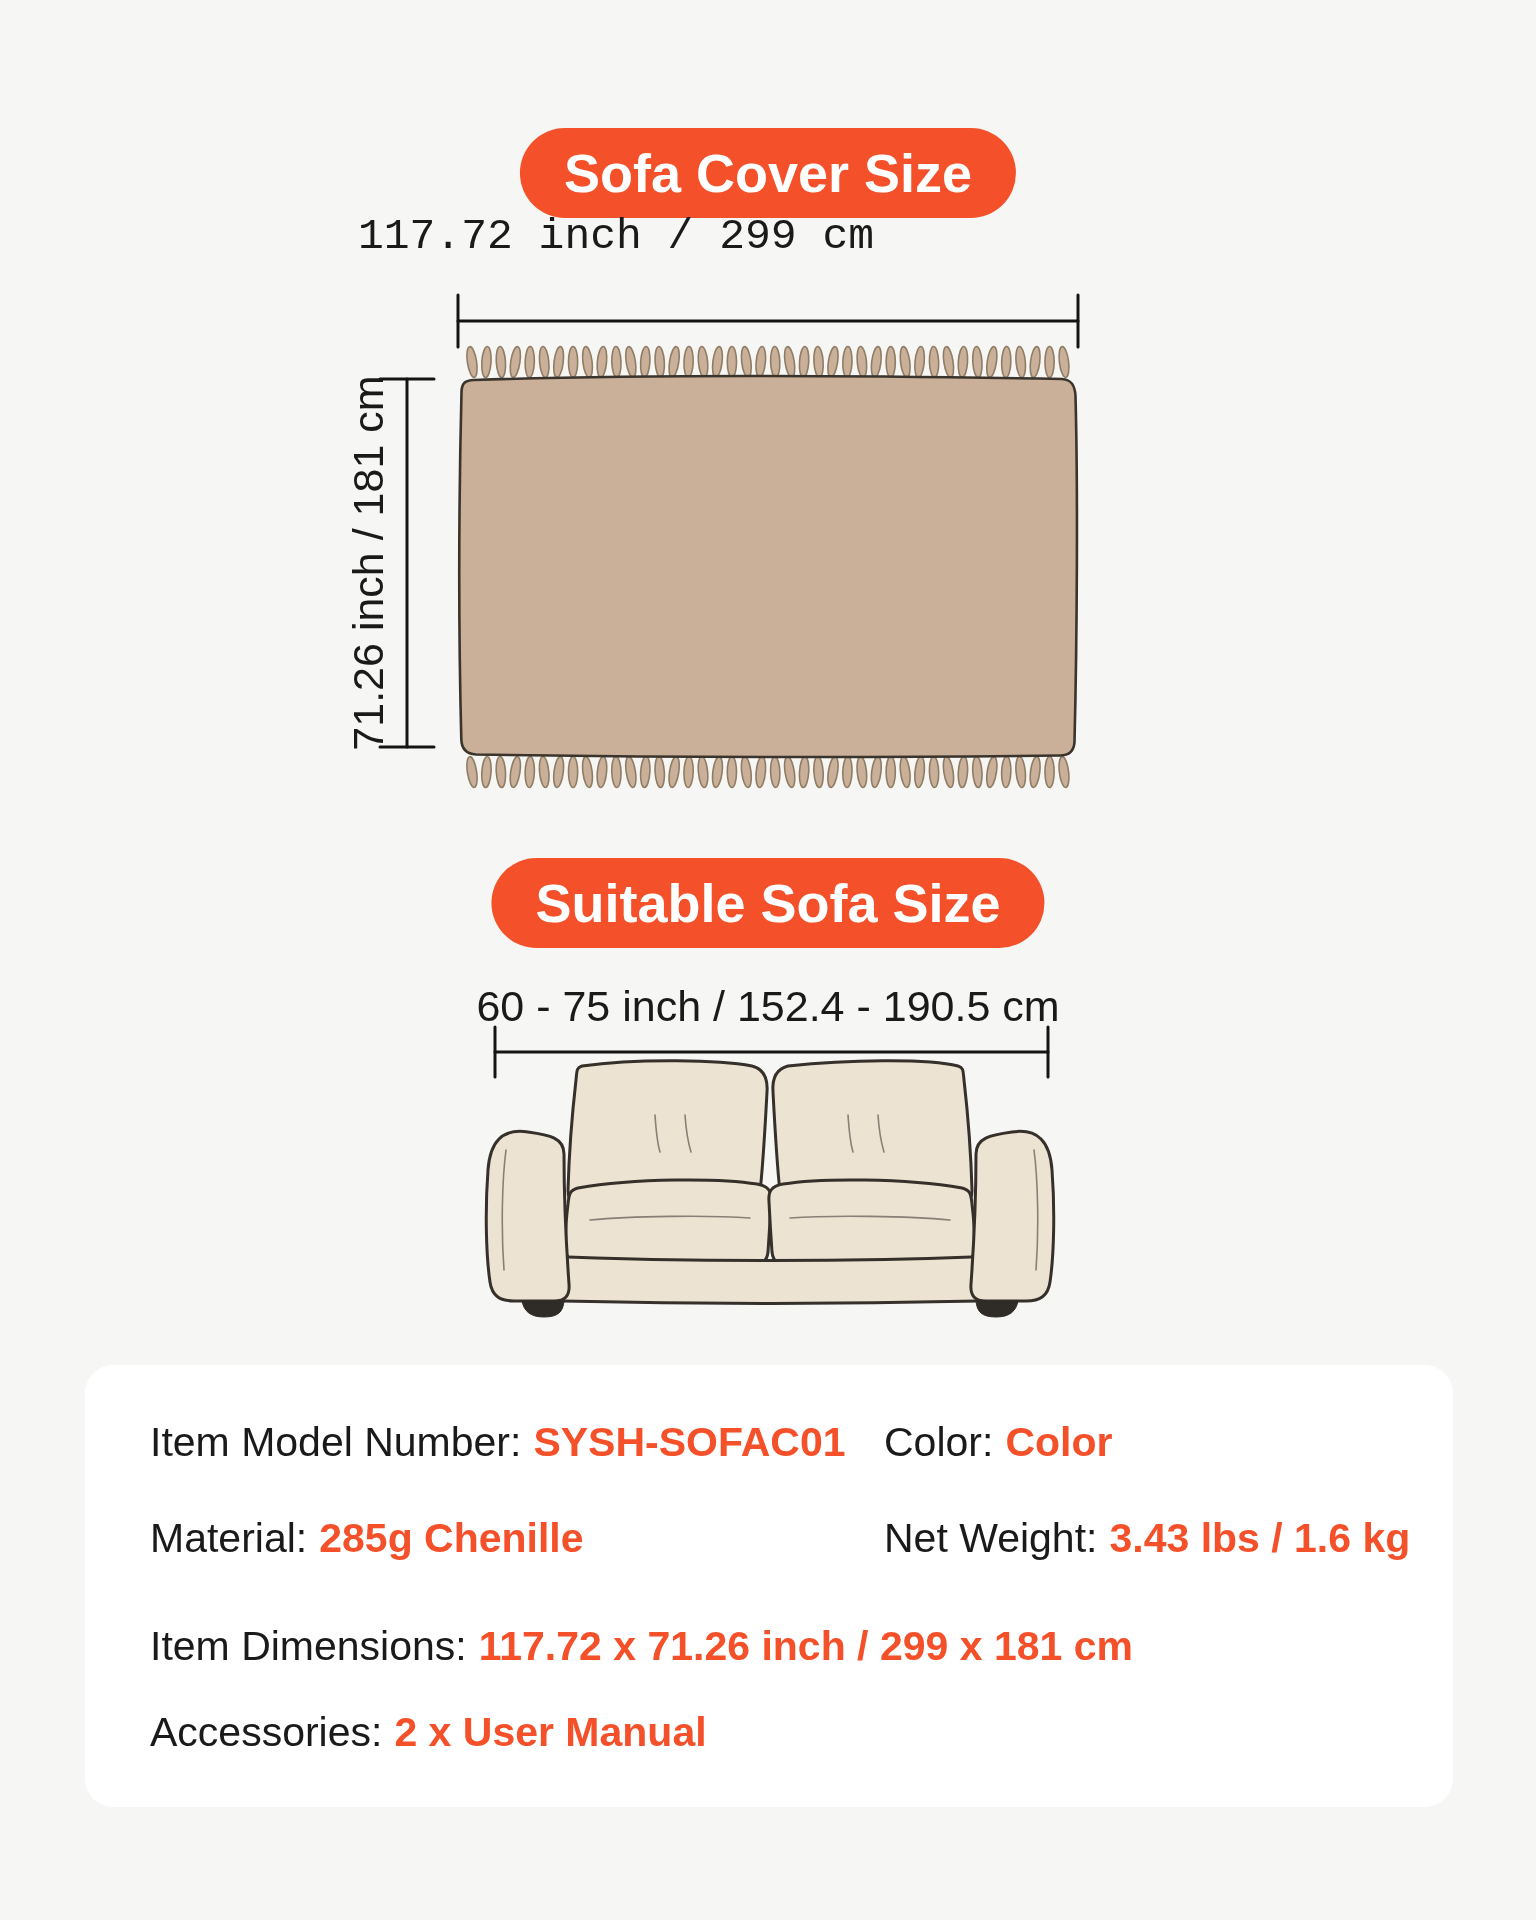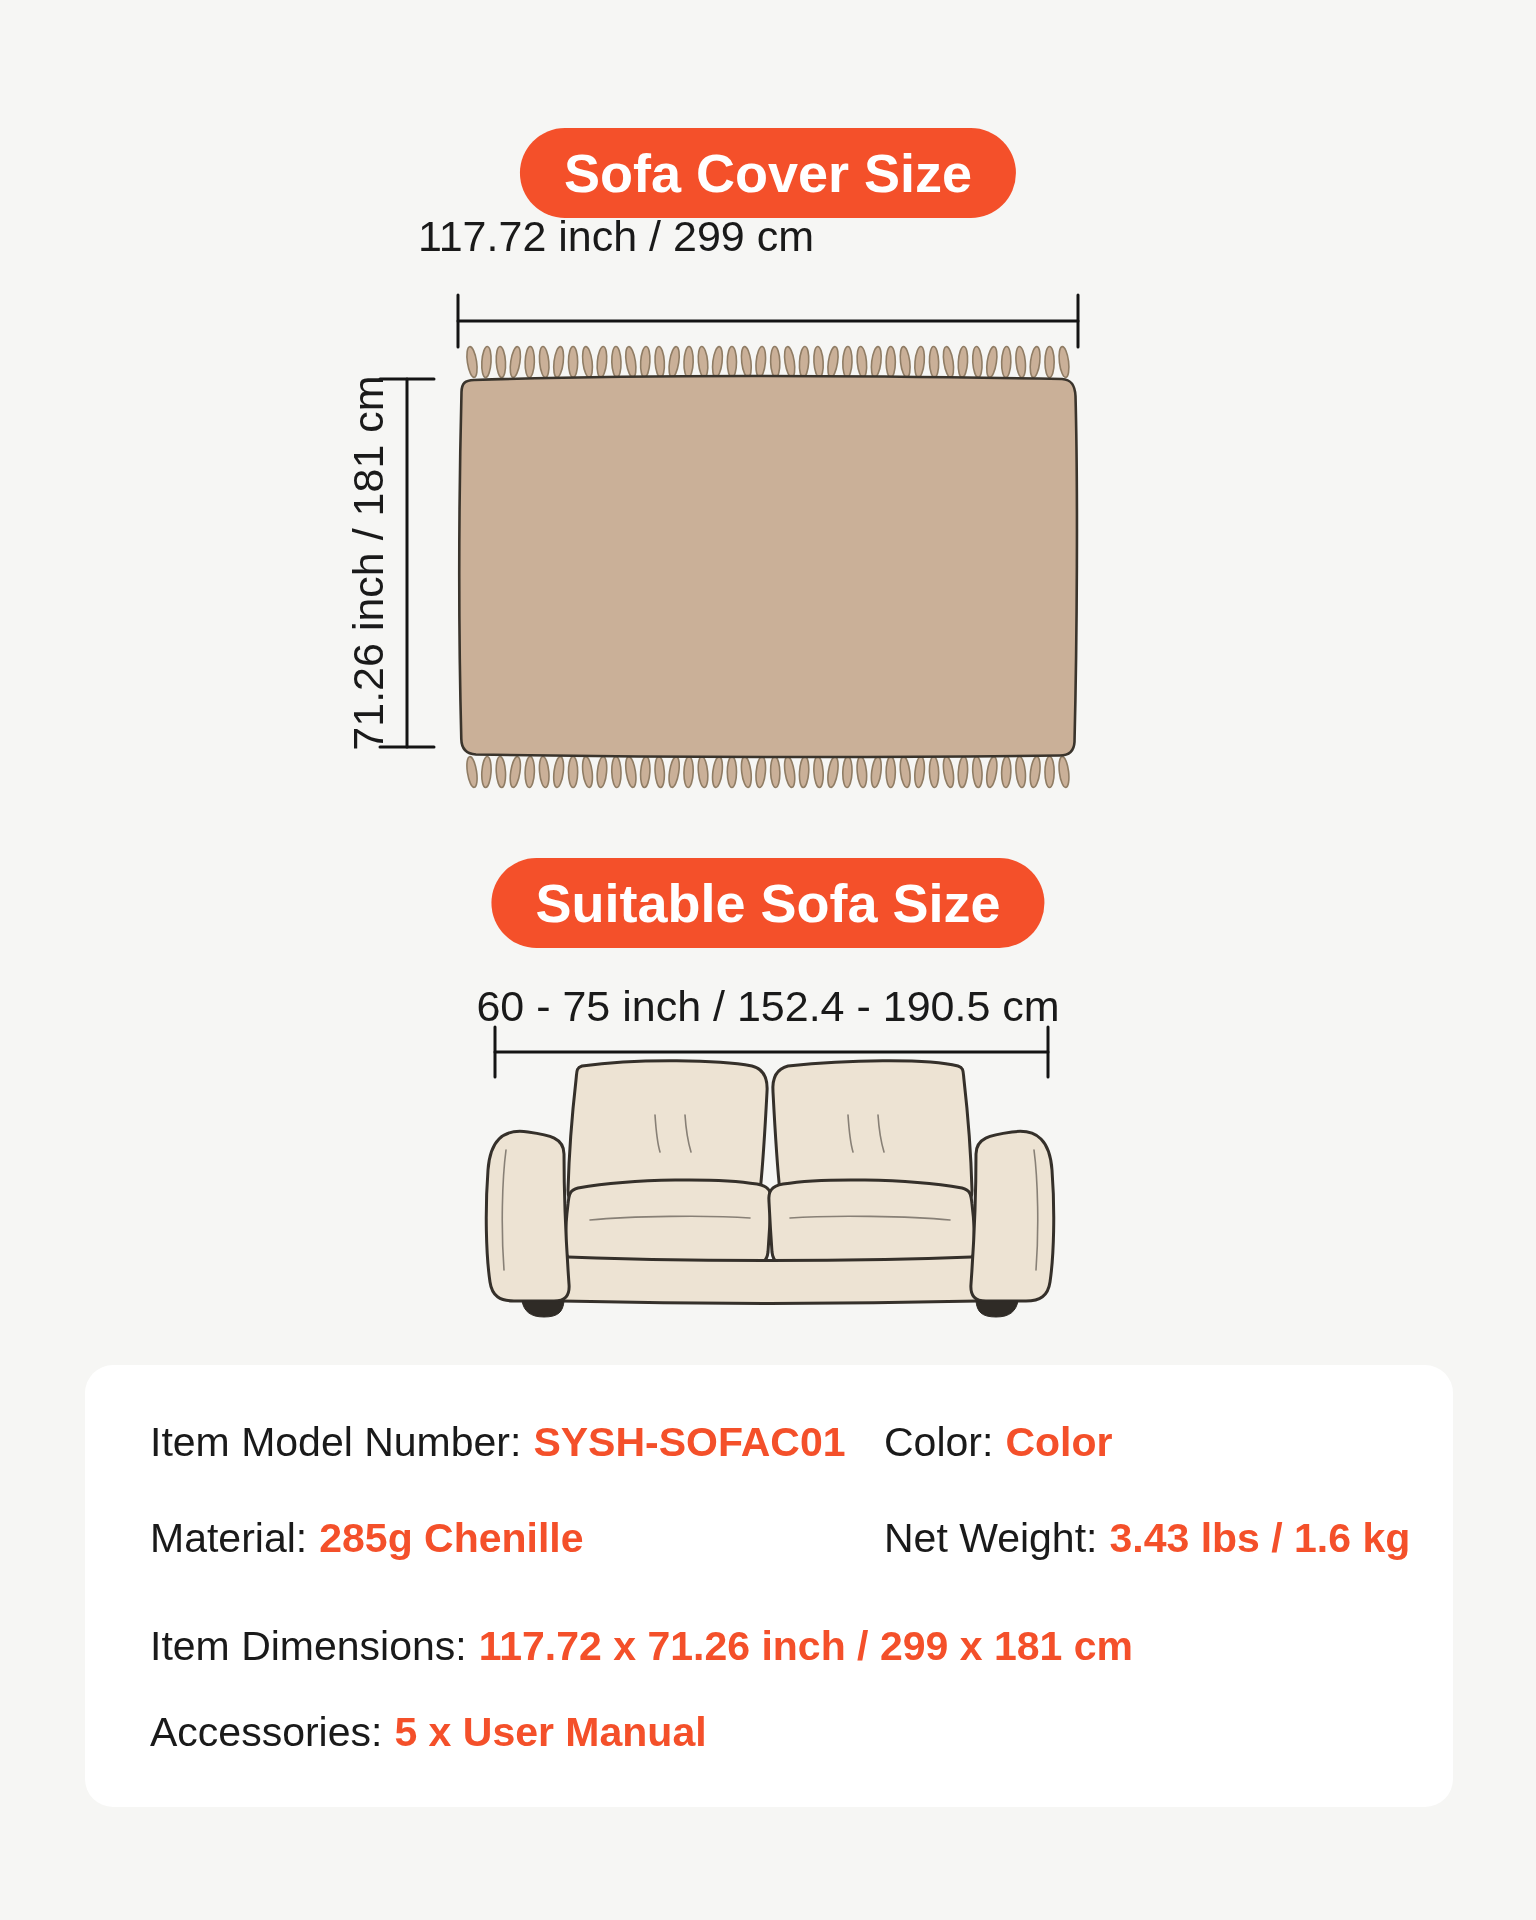--- a/index.html
+++ b/index.html
@@ -24,21 +24,21 @@
     background:var(--accent);color:#fff;
     font-size:54px;font-weight:700;padding:0 44px;white-space:nowrap;
   }
   .badge-cover{top:128px;}
   .badge-sofa{top:858px;}
 
   .dim-label{
     position:absolute;color:var(--ink);font-size:43px;font-weight:500;
     white-space:nowrap;text-align:center;
   }
-  .dim-label-cover-width{left:0;width:1232px;top:212px;}
+  .dim-label-cover-width{left:0;width:1232px;top:212px;font-family:Liberation Mono, monospace;}
   .dim-label-sofa-width{left:0;width:1536px;top:982px;}
   .dim-label-cover-height{
     left:148px;top:539px;width:440px;height:48px;line-height:48px;
     transform:rotate(-90deg);transform-origin:center center;
   }
 
   .illus{position:absolute;}
   #cover-svg{left:350px;top:280px;}
   #sofa-svg{left:430px;top:1020px;}
 
@@ -239,17 +239,17 @@
     <div class="spec-item r2 c1">
       <span class="spec-label">Material:</span><span class="spec-value">285g Chenille</span>
     </div>
     <div class="spec-item r2 c2">
       <span class="spec-label">Net Weight:</span><span class="spec-value">3.43 lbs / 1.6 kg</span>
     </div>
     <div class="spec-item r3 c1">
       <span class="spec-label">Item Dimensions:</span><span class="spec-value">117.72 x 71.26 inch / 299 x 181 cm</span>
     </div>
     <div class="spec-item r4 c1">
-      <span class="spec-label">Accessories:</span><span class="spec-value">5 x User Manual</span>
+      <span class="spec-label">Accessories:</span><span class="spec-value">2 x User Manual</span>
     </div>
   </div>
 
 </div>
 
 </body></html>

